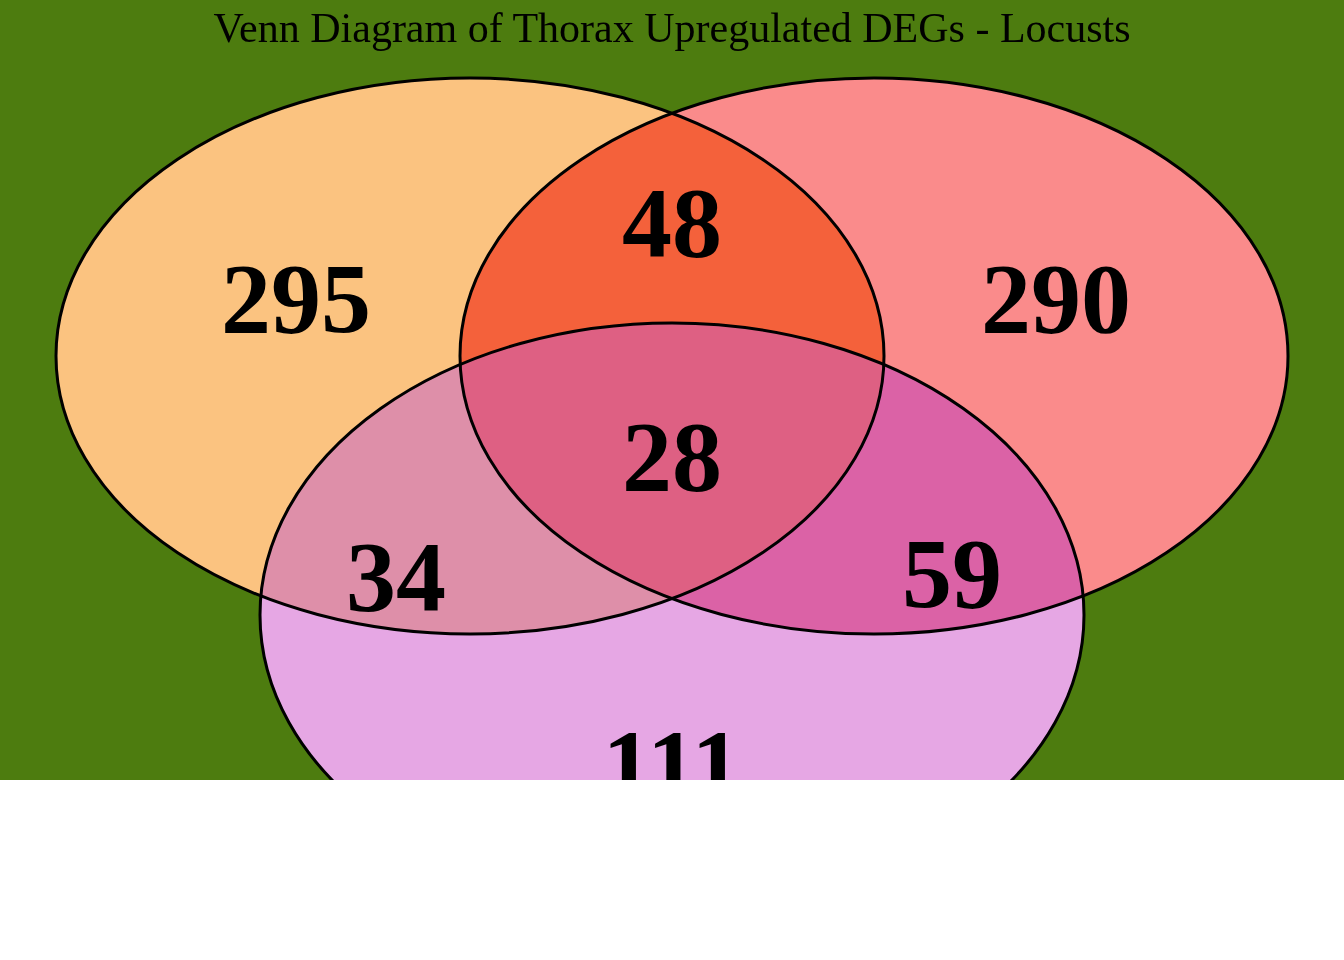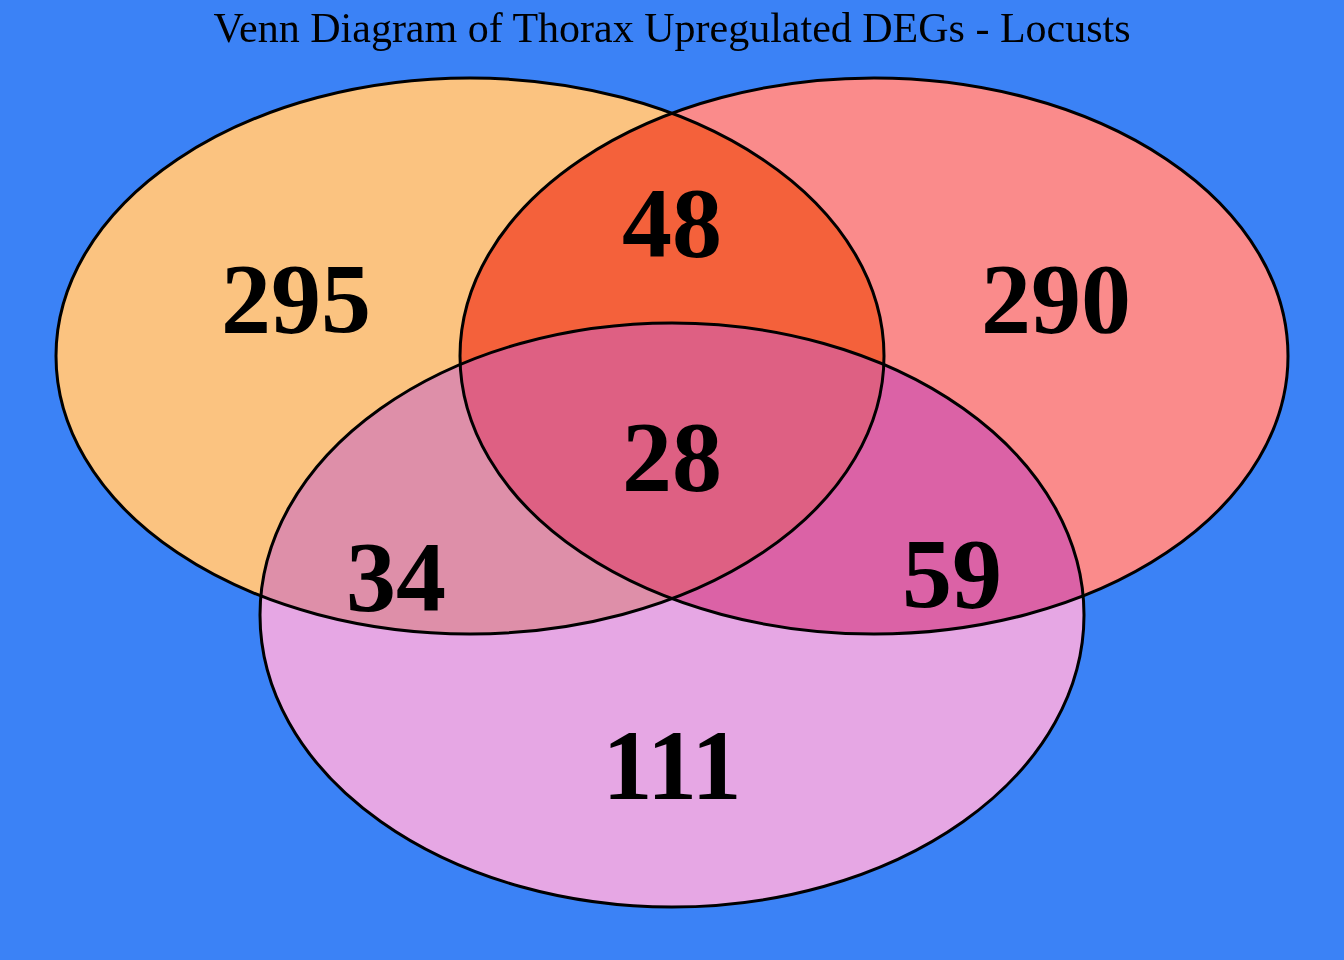--- a/index.html
+++ b/index.html
@@ -3,22 +3,22 @@
 <meta charset="utf-8">
 <style>
   html, body {
     margin: 0;
     padding: 0;
     background: #ffffff;
   }
   .figure {
     position: relative;
     width: 1344px;
-    height: 960px;
-    background: #3b82f6;
+    height: 780px;
+    background: #4d7c0f;
     overflow: hidden;
   }
   svg.venn {
     position: absolute;
     top: 0;
     left: 0;
   }
   text {
     font-family: "Liberation Serif", "DejaVu Serif", serif;
     fill: #000000;

